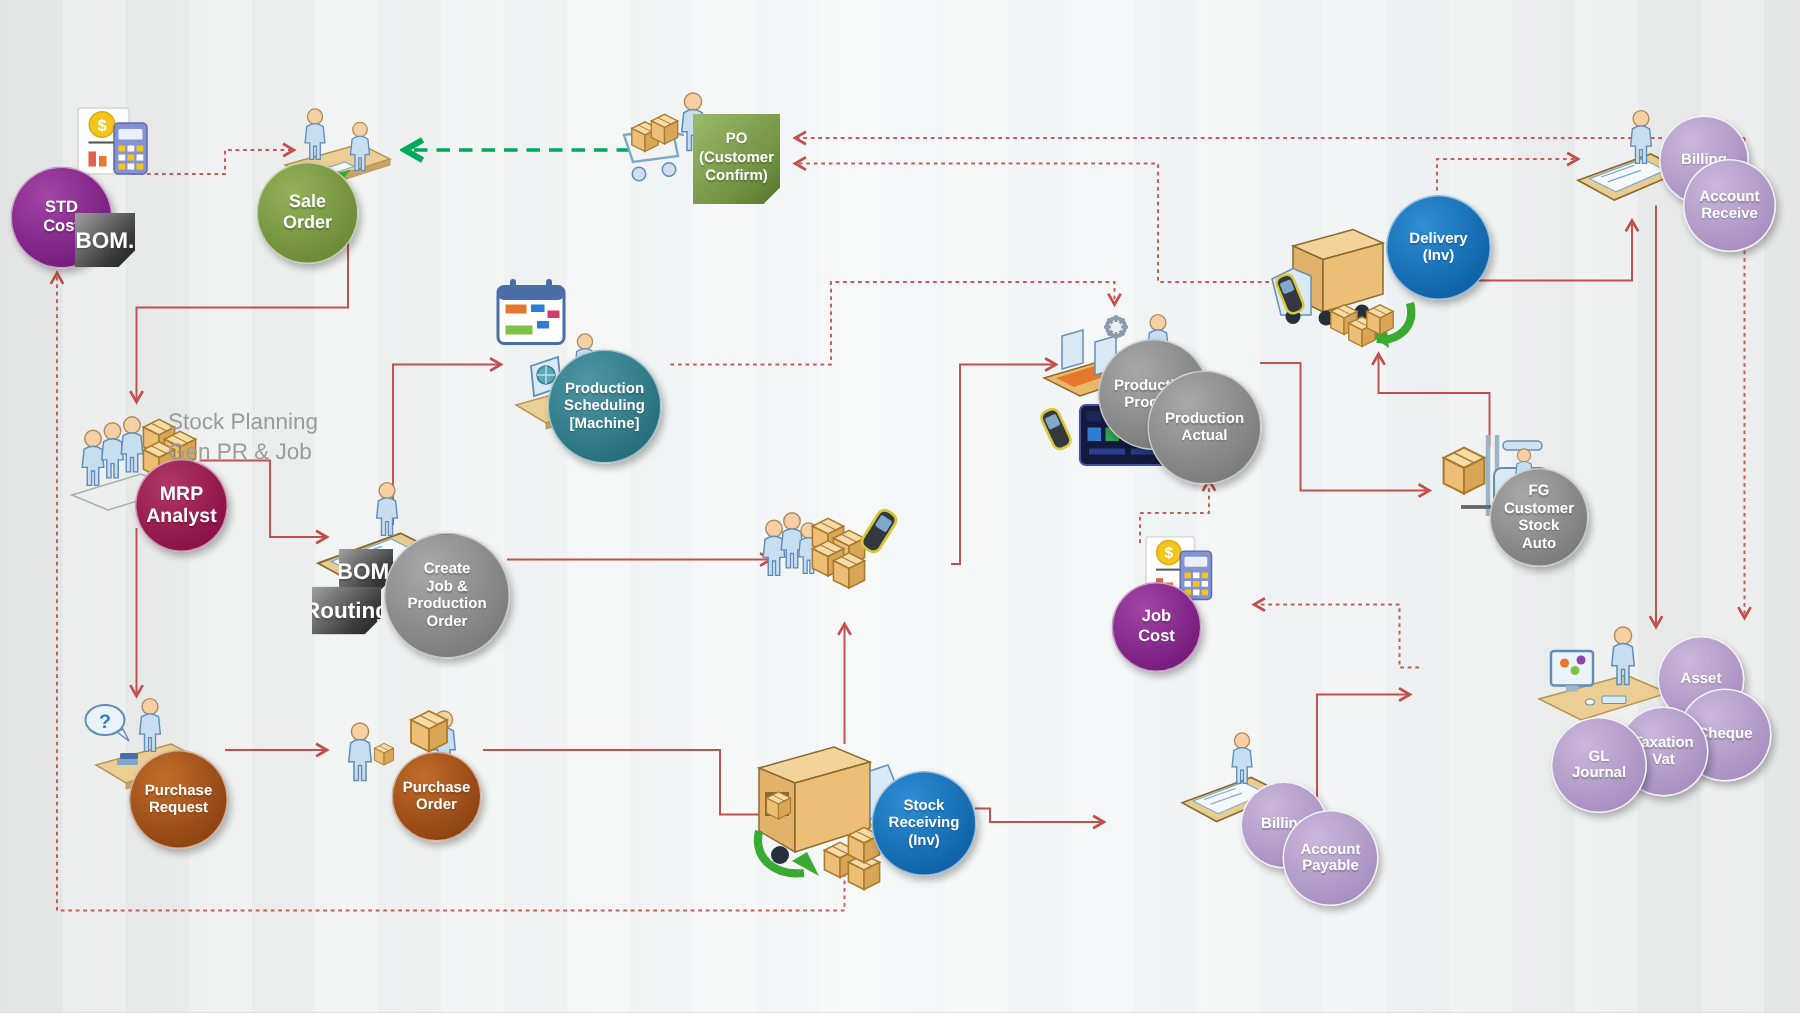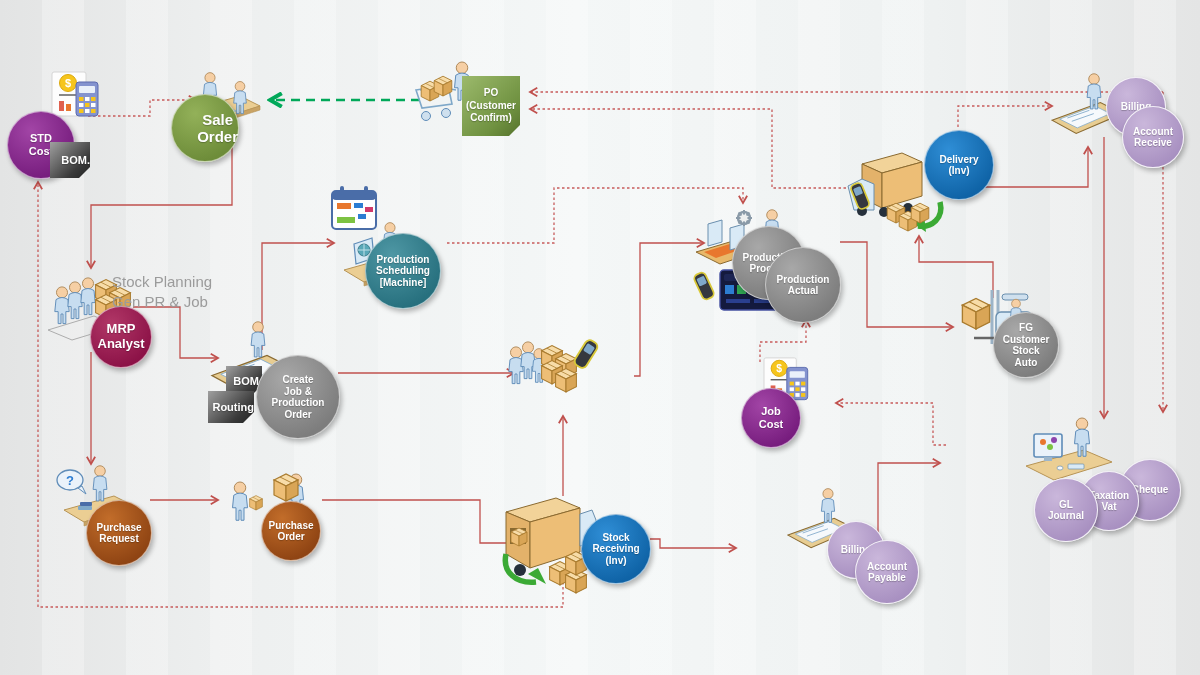--- a/index.html
+++ b/index.html
@@ -26,21 +26,21 @@
   .gray  {background:radial-gradient(circle at 35% 28%,#a8a8a8,#7d7d7d 75%);}
   .blue  {background:radial-gradient(circle at 35% 28%,#2f8ed6,#0f63a6 75%);}
   .teal  {background:radial-gradient(circle at 35% 28%,#4e97a4,#27707e 75%);}
   .rust  {background:radial-gradient(circle at 35% 28%,#c26d2a,#8f4413 75%);}
   .lilac {background:radial-gradient(circle at 35% 28%,#cab7db,#a78fc0 78%);border-color:rgba(255,255,255,.85);}
   .note{position:absolute;z-index:3;color:#fff;font-weight:bold;display:flex;align-items:center;
     justify-content:center;text-align:center;
     clip-path:polygon(0 0,100% 0,100% calc(100% - 11px),calc(100% - 11px) 100%,0 100%);
     filter:drop-shadow(2px 3px 3px rgba(0,0,0,.35));}
   .gnote{background:linear-gradient(135deg,#9cba6c,#6f9140 70%,#55722c);font-size:10px;line-height:1.25;}
-  .dnote{background:linear-gradient(135deg,#a0a0a0,#3a3a3a 70%,#222);font-size:11px;justify-content:flex-end;}
+  .dnote{background:linear-gradient(135deg,#a0a0a0,#3a3a3a 70%,#222);font-size:15px;}
 </style>
 </head>
 <body>
 
 <div id="stage">
 
 <svg id="edges" width="1200" height="675" viewBox="0 0 1200 675">
   <defs>
     <marker id="ar" viewBox="0 0 10 10" refX="8" refY="5" markerWidth="8" markerHeight="8" orient="auto-start-reverse">
       <path d="M1,1 L8,5 L1,9" fill="none" stroke="#C0504D" stroke-width="1.7"></path>
@@ -315,21 +315,21 @@
 <div class="annot">Stock Planning
 Gen PR &amp; Job</div>
 
 <div class="circ purple" style="left:7px;top:111px;width:66px;height:66px;font-size:11px;">
       <span class="lbl">STD
 Cost</span>
     </div>
 <div class="note dnote" style="left:50px;top:142px;width:40px;height:36px;">
       <span class="lbl">BOM.</span>
     </div>
-<div class="circ green" style="left:171px;top:94px;width:66px;height:66px;font-size:15px;justify-content:flex-end;">
+<div class="circ green" style="left:171px;top:108px;width:66px;height:66px;font-size:12px;">
       <span class="lbl">Sale
 Order</span>
     </div>
 <div class="note gnote" style="left:462px;top:76px;width:58px;height:60px;align-items:center;">
       <span class="lbl">PO
 (Customer
 Confirm)</span>
     </div>
 <div class="circ lilac" style="left:1106px;top:77px;width:58px;height:58px;">
       <span class="lbl">Billing</span>
@@ -394,20 +394,23 @@
 Receiving
 (Inv)</span>
     </div>
 <div class="circ lilac" style="left:827px;top:521px;width:56px;height:56px;">
       <span class="lbl">Billing</span>
     </div>
 <div class="circ lilac" style="left:855px;top:540px;width:62px;height:62px;">
       <span class="lbl">Account
 Payable</span>
     </div>
+<div class="circ lilac" style="left:1105px;top:424px;width:56px;height:56px;">
+      <span class="lbl">Asset</span>
+    </div>
 <div class="circ lilac" style="left:1119px;top:459px;width:60px;height:60px;">
       <span class="lbl">Cheque</span>
     </div>
 <div class="circ lilac" style="left:1079px;top:471px;width:58px;height:58px;">
       <span class="lbl">Taxation
 Vat</span>
     </div>
 <div class="circ lilac" style="left:1034px;top:478px;width:62px;height:62px;">
       <span class="lbl">GL
 Journal</span>

